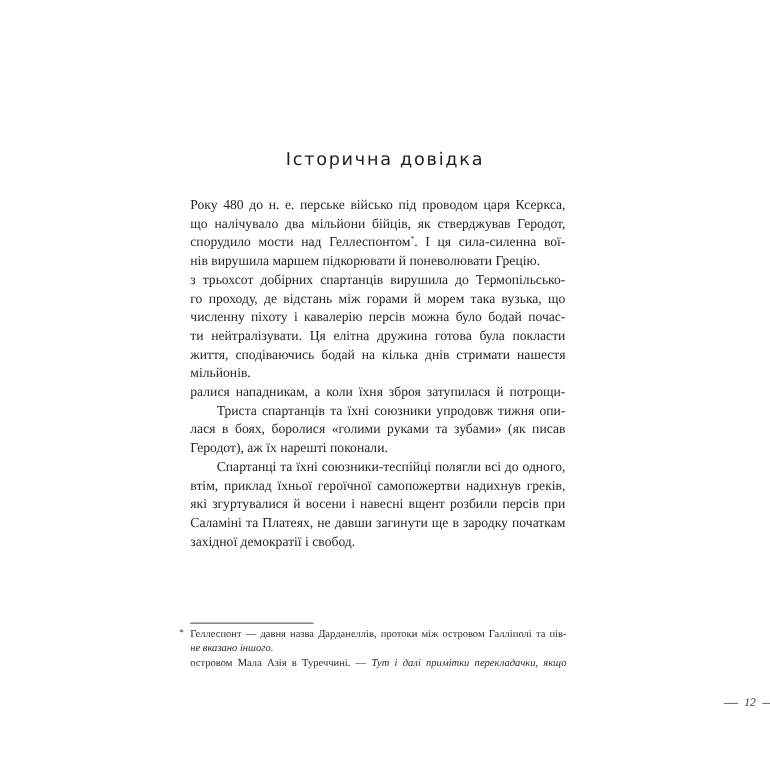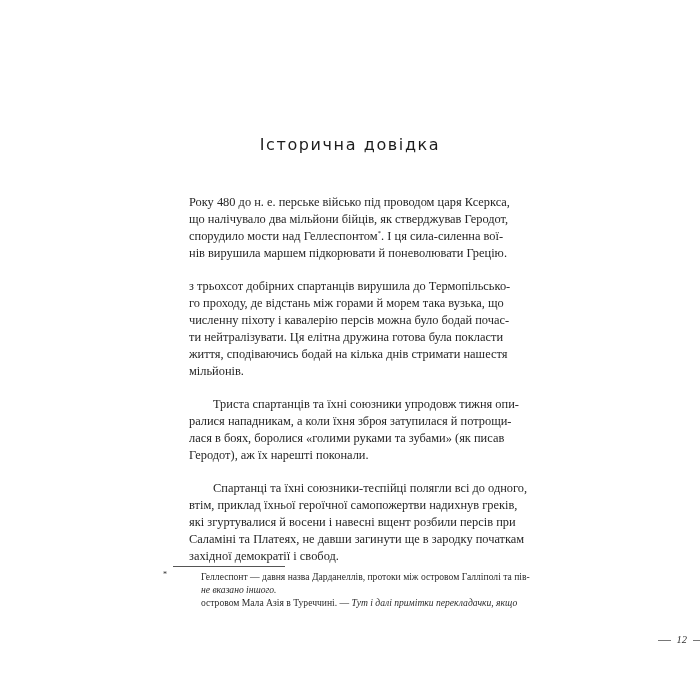--- a/index.html
+++ b/index.html
@@ -35,21 +35,21 @@
     .body-text {
       position: absolute;
       top: 178px;
       left: 173px;
       width: 341px;
       font-size: 12.4px;
       line-height: 17px;
       color: #262626;
     }
     .para {
-      margin: 16px;
+      margin: 0;
       text-align: justify;
       text-align-last: justify;
       hyphens: manual;
     }
     .para .line {
       display: block;
       text-align: justify;
       text-align-last: justify;
       white-space: nowrap;
       overflow: visible;
@@ -86,21 +86,20 @@
       position: absolute;
       left: -10px;
       top: -2px;
       font-size: 8px;
     }
     .footnote .line {
       display: block;
       white-space: nowrap;
       text-align: justify;
       text-align-last: justify;
-      margin-left: 28px;
     }
     .footnote .line.last {
       text-align-last: left;
     }
     .footnote em {
       font-style: italic;
     }
     .page-number {
       position: absolute;
       top: 634px;
@@ -140,22 +139,22 @@
     <p class="para">
       <span class="line">з трьохсот добірних спартанців вирушила до Термопільсько-</span>
       <span class="line">го проходу, де відстань між горами й морем така вузька, що</span>
       <span class="line">численну піхоту і кавалерію персів можна було бодай почас-</span>
       <span class="line">ти нейтралізувати. Ця елітна дружина готова була покласти</span>
       <span class="line">життя, сподіваючись бодай на кілька днів стримати нашестя</span>
       <span class="line last">мільйонів.</span>
     </p>
 
     <p class="para">
+      <span class="line">ралися нападникам, а коли їхня зброя затупилася й потрощи-</span>
       <span class="line indent">Триста спартанців та їхні союзники упродовж тижня опи-</span>
-      <span class="line">ралися нападникам, а коли їхня зброя затупилася й потрощи-</span>
       <span class="line">лася в боях, боролися «голими руками та зубами» (як писав</span>
       <span class="line last">Геродот), аж їх нарешті поконали.</span>
     </p>
 
     <p class="para">
       <span class="line indent">Спартанці та їхні союзники-теспійці полягли всі до одного,</span>
       <span class="line">втім, приклад їхньої героїчної самопожертви надихнув греків,</span>
       <span class="line">які згуртувалися й восени і навесні вщент розбили персів при</span>
       <span class="line">Саламіні та Платеях, не давши загинути ще в зародку початкам</span>
       <span class="line last">західної демократії і свобод.</span>

